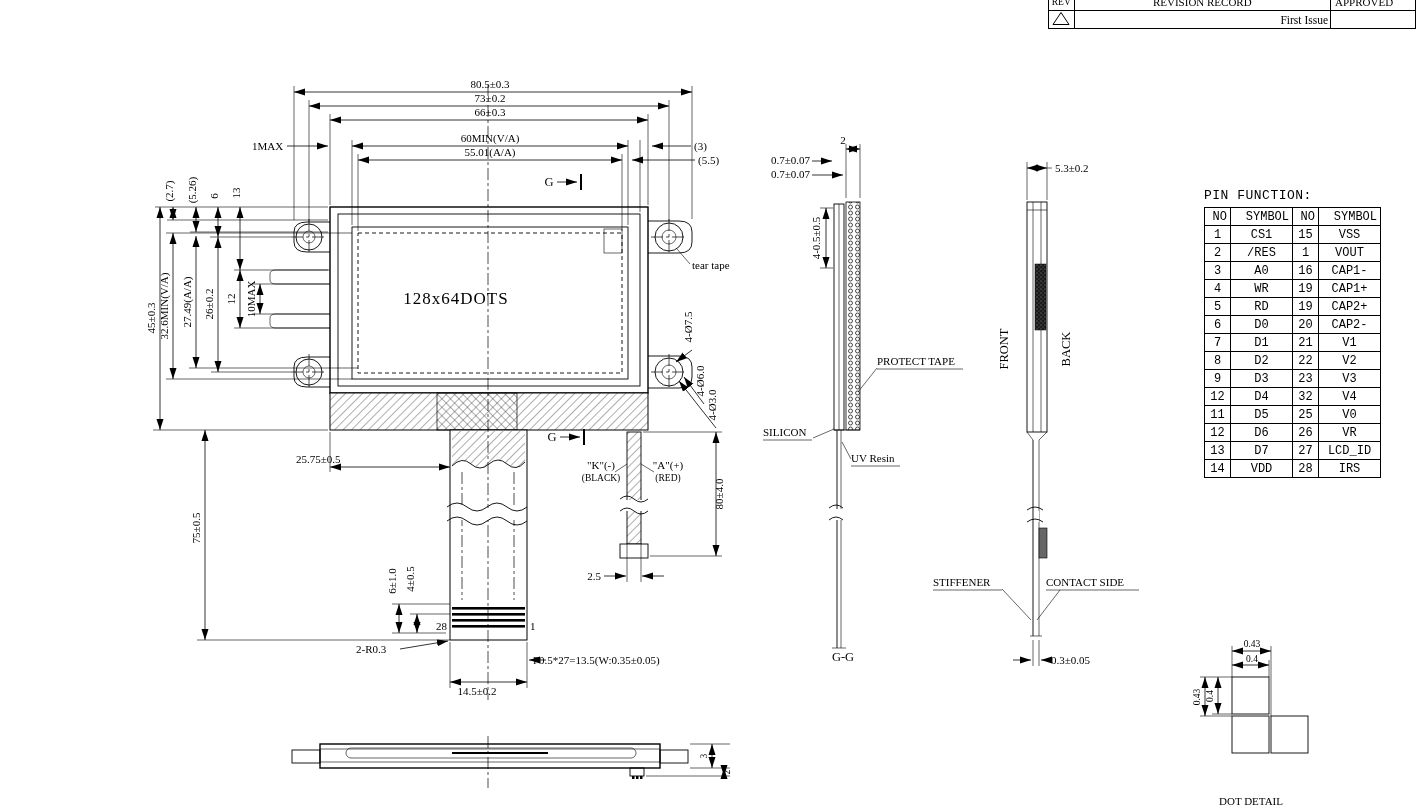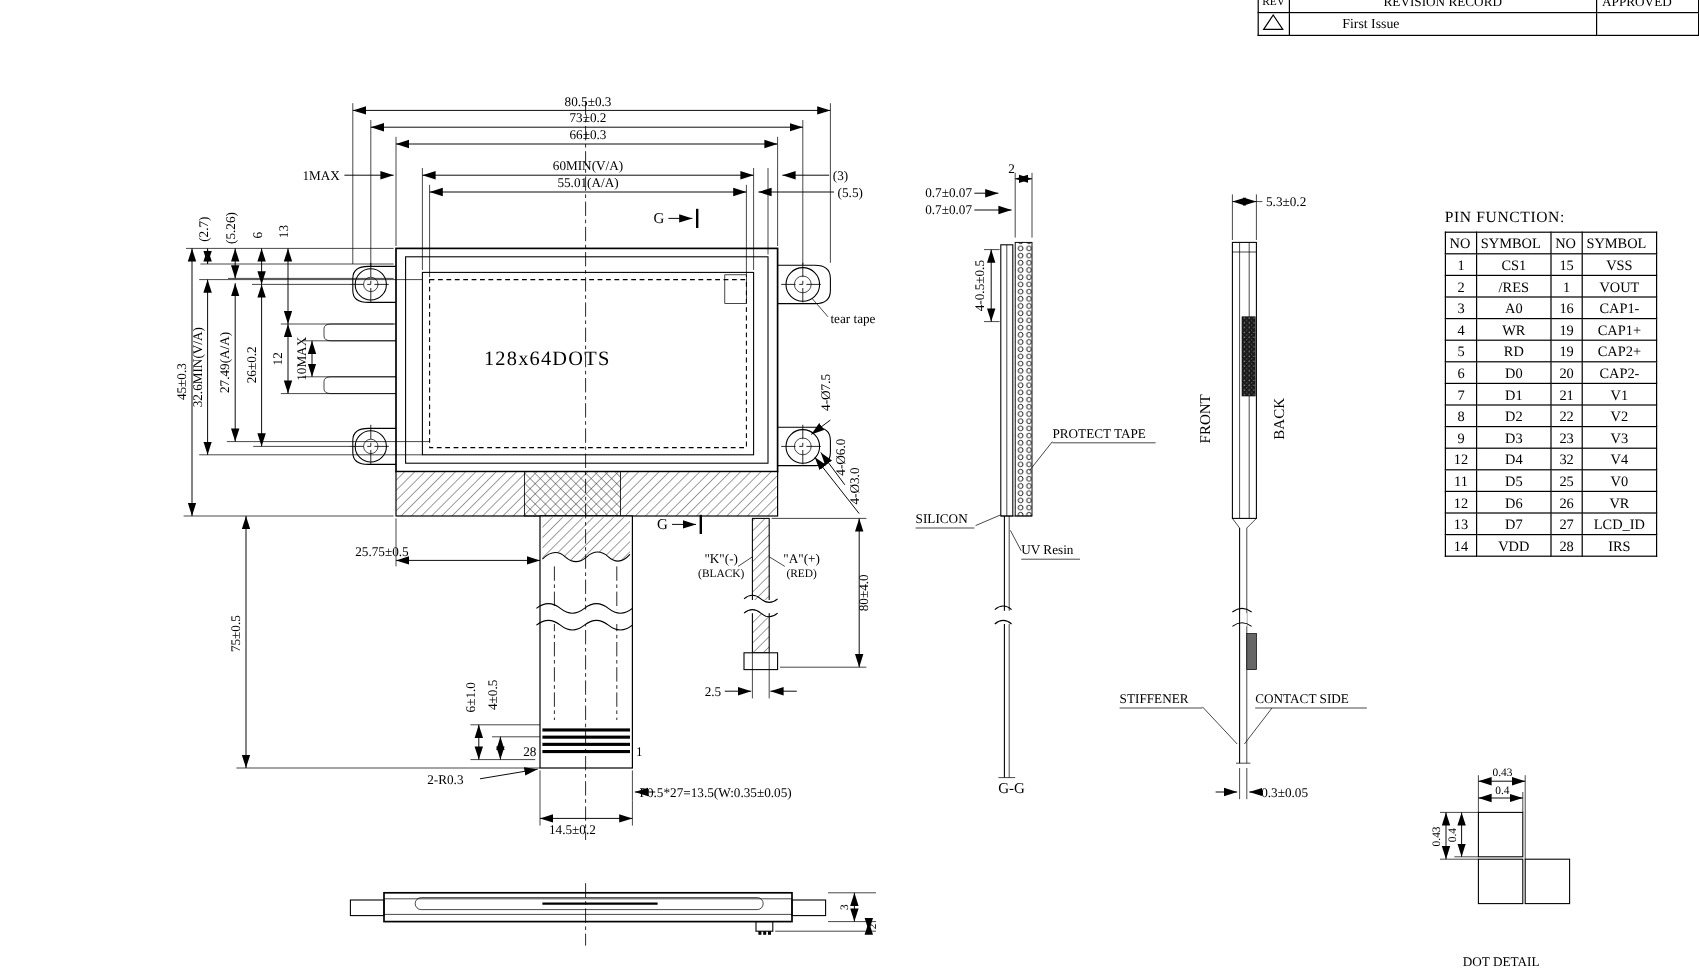--- a/index.html
+++ b/index.html
@@ -18,27 +18,27 @@
   .dash{stroke-dasharray:4 3;}
   .cl{stroke:#000;stroke-width:0.7;fill:none;stroke-dasharray:12 3 3 3;}
   .w{stroke:#000;stroke-width:0.9;fill:none;}
   
   .rev{position:absolute;left:1048px;top:-7px;border-collapse:collapse;}
   .rev td{border:1px solid #000;font-size:11px;padding:0 2px;text-align:center;height:17px;}
   .rev tr:last-child td{height:18px;}
   .rev .rc1{width:26px;font-size:9.5px;}
   .rev .rc2{width:304px;}
   .rev .rc3{width:90px;text-align:left;padding-left:4px;}
-  .rev .first-issue{text-align:left;padding-left:44px;font-size:11.5px;}
+  .rev .first-issue{text-align:right;padding-left:44px;font-size:11.5px;}
   
-  .pin-block{position:absolute;left:1204px;top:173px;}
+  .pin-block{position:absolute;left:1204px;top:188px;font-family:Liberation Mono, monospace;}
   .pin-title{font-size:13px;letter-spacing:.5px;margin:0 0 4px 0;}
   .pins{border-collapse:collapse;}
   .pins th,.pins td{border:1px solid #000;font-weight:normal;font-size:12px;height:18px;line-height:16px;padding:0 3px;text-align:center;}
-  .pins th{text-align:left;}
+  .pins th{text-align:right;}
   .pins td.c{text-align:center;}
   .pins .w1{width:26px;}
   .pins .w2{width:62px;margin-left:32px;}
 </style>
 </head>
 <body>
 
 <div id="stage">
 
 <svg id="drawing" width="1416" height="812" viewBox="0 0 1416 812">

